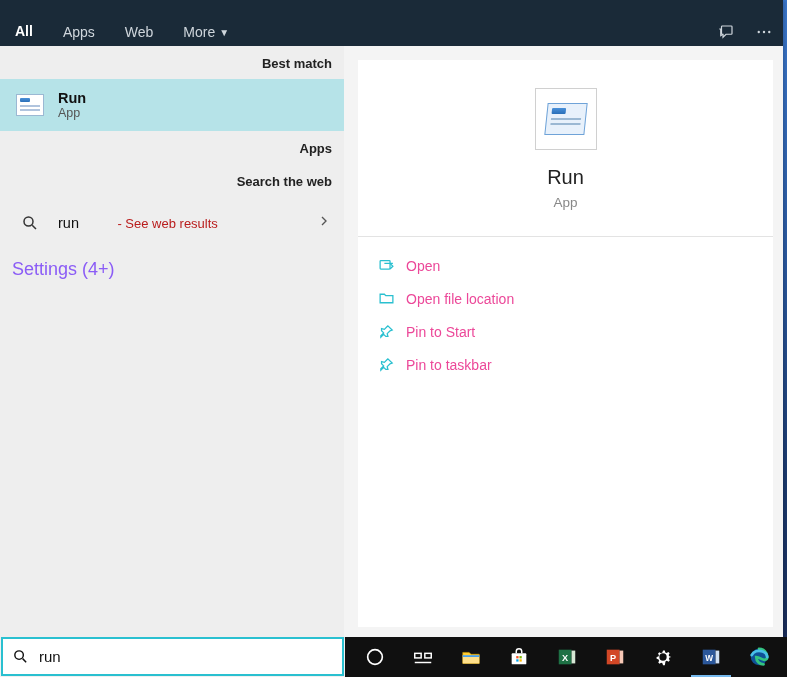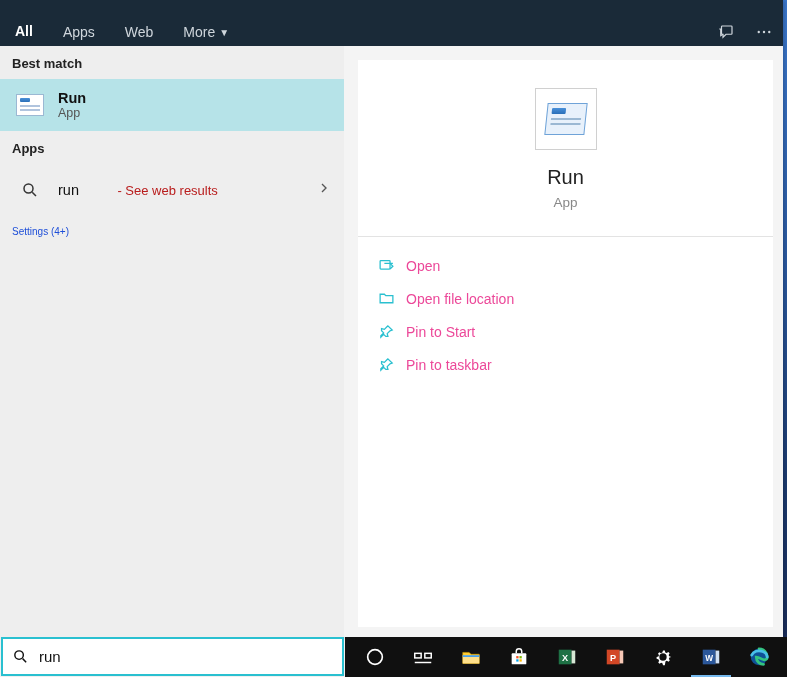--- a/index.html
+++ b/index.html
@@ -27,35 +27,35 @@
   .tabs .sysbtn { width:38px; height:46px; display:flex; align-items:center; justify-content:center; cursor:pointer; color:#cfd6dc;}
   .tabs .caret { font-size:10px; margin-left:5px; }
 
   
   .cols { position:absolute; top:46px; bottom:0; left:0; right:0; display:flex; }
   .leftcol { width:344px; background:#eeeeee; }
   .rightpad { flex:1; background:#f4f4f4; padding:14px 10px 10px 14px; }
   .rightcard { background:#fff; width:100%; height:100%; }
 
   
-  .section-hdr { font-size:13px; font-weight:600; color:#222; padding:10px 12px 8px; }
+  .section-hdr { font-size:13px; font-weight:600; color:#222; padding:10px 12px 8px;text-align:right; }
   .result {
     display:flex; align-items:center; padding:8px 12px; cursor:pointer;
   }
   .result.selected { background:#b6e3e8; }
   .result .icon { width:36px; height:36px; display:flex; align-items:center; justify-content:center; margin-right:10px;}
   .result .texts { flex:1; }
   .result .title { font-size:14.5px; font-weight:600; color:#111; }
   .result .sub { font-size:12.5px; color:#555; }
   .result .chev { color:#555; }
   .result.web .title { font-weight:400; }
   .result.web .sub { color:#b91c1c; font-size:13px; display:inline;margin-left:28px;}
   .result.web .title { display:inline; margin-right:6px;}
 
-  .settings-hdr { font-size:10px; color:#1d4ed8; padding:10px 12px; cursor:pointer;}
+  .settings-hdr { font-size:18px; color:#8b5cf6; padding:10px 12px; cursor:pointer;}
 
   
   .run-icon-s { width:28px; height:22px; background:#fff; border:1px solid #9bb8d3; position:relative;}
   .run-icon-s::before { content:""; position:absolute; left:3px; top:3px; width:10px; height:4px; background:linear-gradient(#4a90d9,#2a6fb8); border-radius:1px;}
   .run-icon-s::after { content:""; position:absolute; left:3px; top:10px; right:3px; height:2px; background:#b0c4de; box-shadow:0 4px 0 #b0c4de;}
   .cmd-icon { width:26px; height:20px; background:#111; border:1px solid #333; position:relative;}
   .cmd-icon::before{ content:">"; color:#ccc; font-size:10px; position:absolute; left:3px; top:0px;}
   .search-icon-sm svg { width:18px; height:18px; }
 
   
@@ -137,20 +137,21 @@
             <div class="run-icon-s"></div>
           </div>
         <div class="texts">
           <div class="title">Run</div>
           <div class="sub">App</div>
         </div>
       </div>
 
       <div class="section-hdr">Apps</div>
 
+      <div class="section-hdr">Search the web</div>
       <div class="result web">
         <div class="icon search-icon-sm">
           <svg viewBox="0 0 24 24" fill="none" stroke="#333" stroke-width="2">
               <circle cx="10" cy="10" r="6"></circle>
               <line x1="20" y1="20" x2="15" y2="15"></line>
             </svg>
         </div>
         <div class="texts">
           <span class="title">run</span>
           <span class="sub">- See web results</span>

